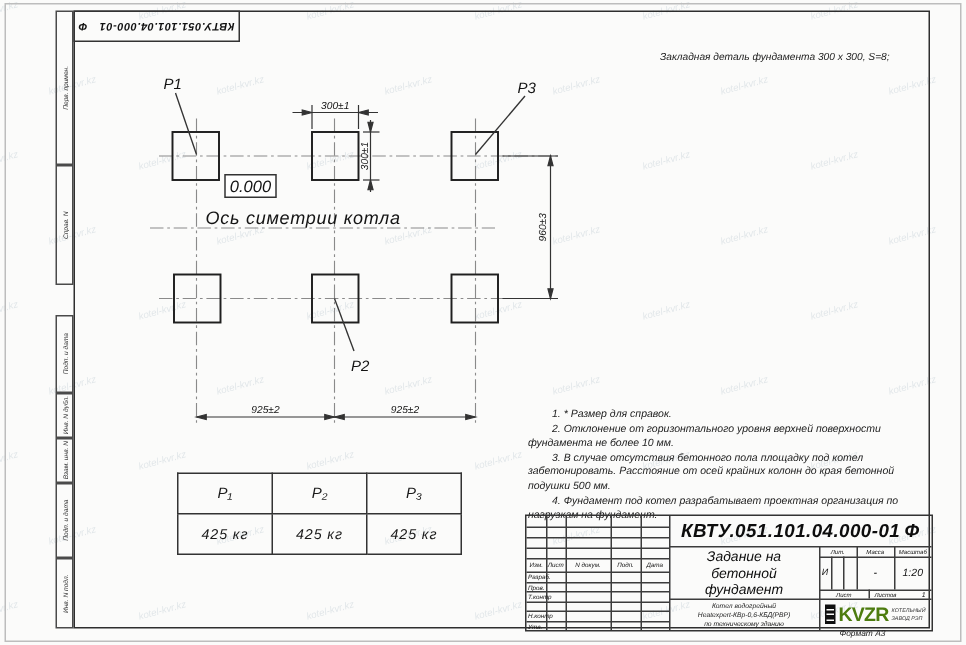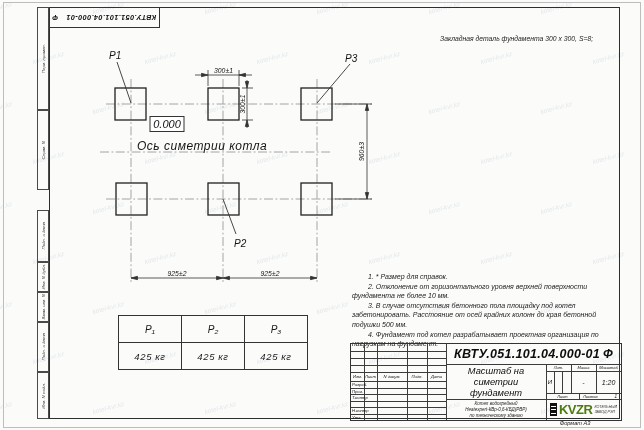--- a/index.html
+++ b/index.html
@@ -275,22 +275,22 @@
     <div class="tc left" style="left:1px;top:50px;width:25px;height:7px;font-size:4.2px;">Т.контр</div>
     <div class="tc left" style="left:1px;top:63px;width:25px;height:7px;font-size:4.2px;">Н.контр</div>
     <div class="tc left" style="left:1px;top:70px;width:25px;height:6px;font-size:4.2px;">Утв.</div>
 
     <div class="docbar">
       <span>КВТУ.051.101.04.000-01</span>
       <span>Ф</span>
     </div>
 
     <div class="title-lines">
-      <span>Масштаб на</span>
-      <span>симетрии</span>
+      <span>Задание на</span>
+      <span>бетонной</span>
       <span>фундамент</span>
     </div>
 
     <div class="product">
       <span>Котел водогрейный</span>
       <span>Heatexpert-КВр-0,6-КБД(РВР)</span>
       <span>по техническому зданию</span>
     </div>
 
     <div class="tc" style="left:195px;top:20px;width:25px;height:7px;font-size:4px;">Лит.</div>

